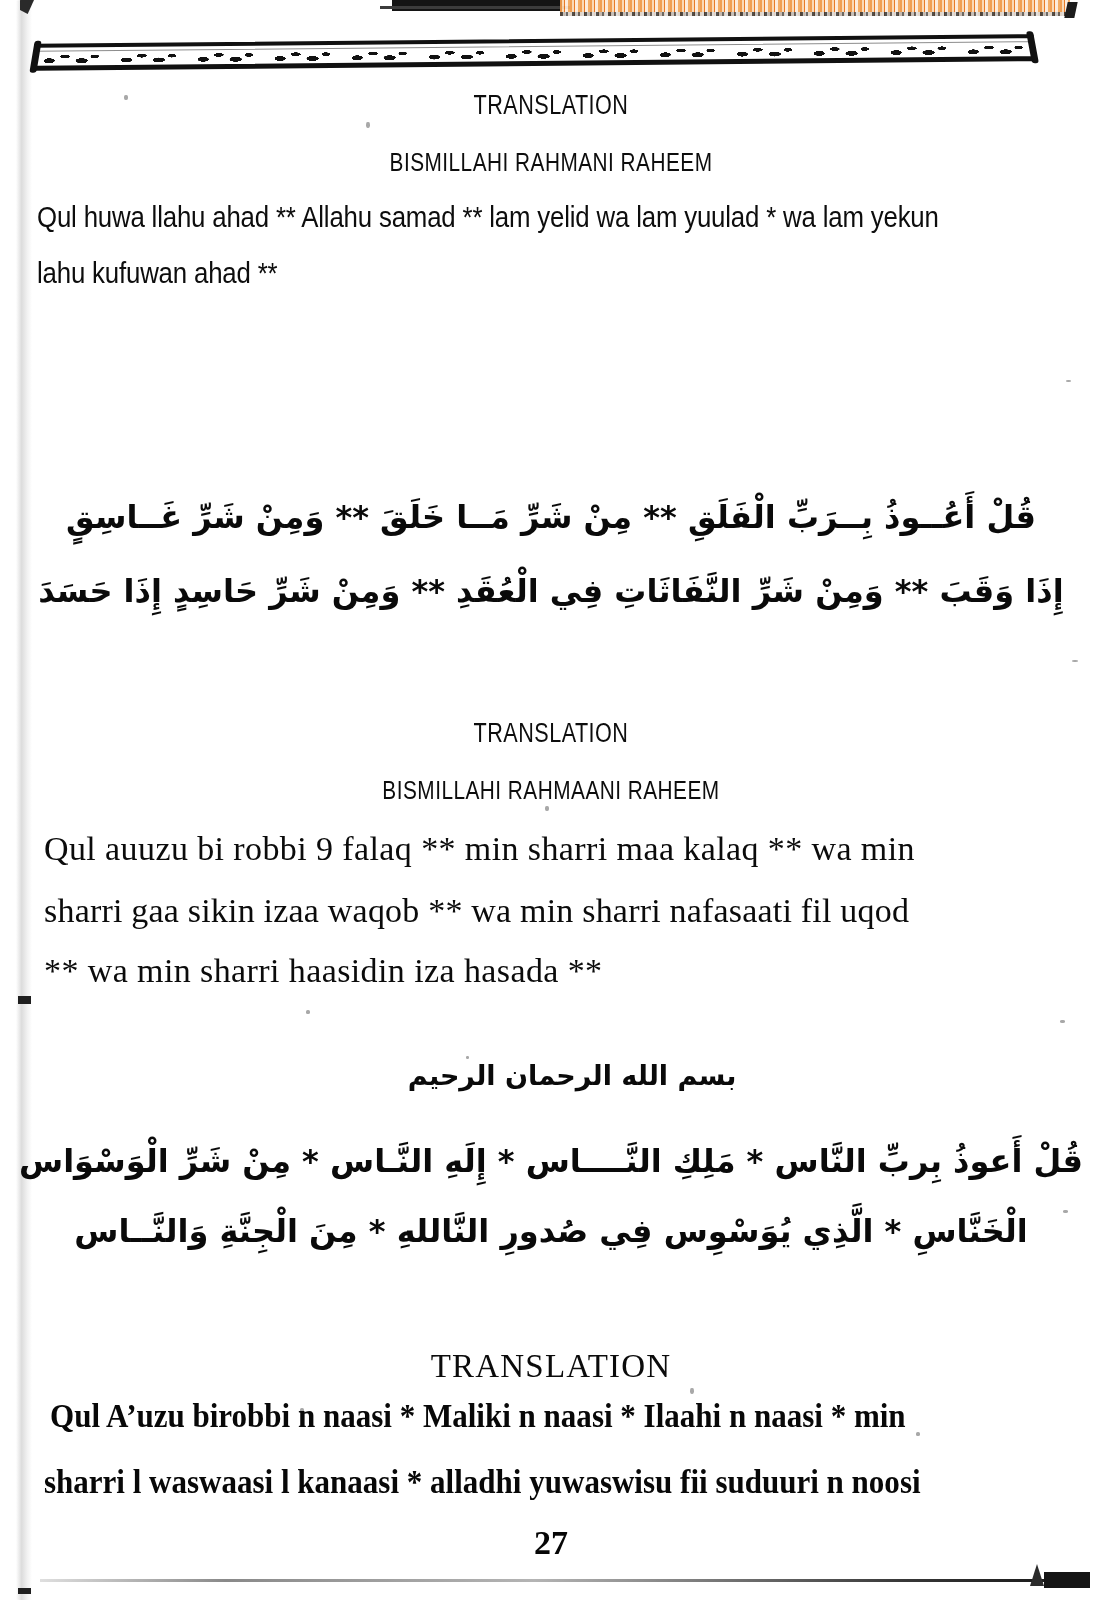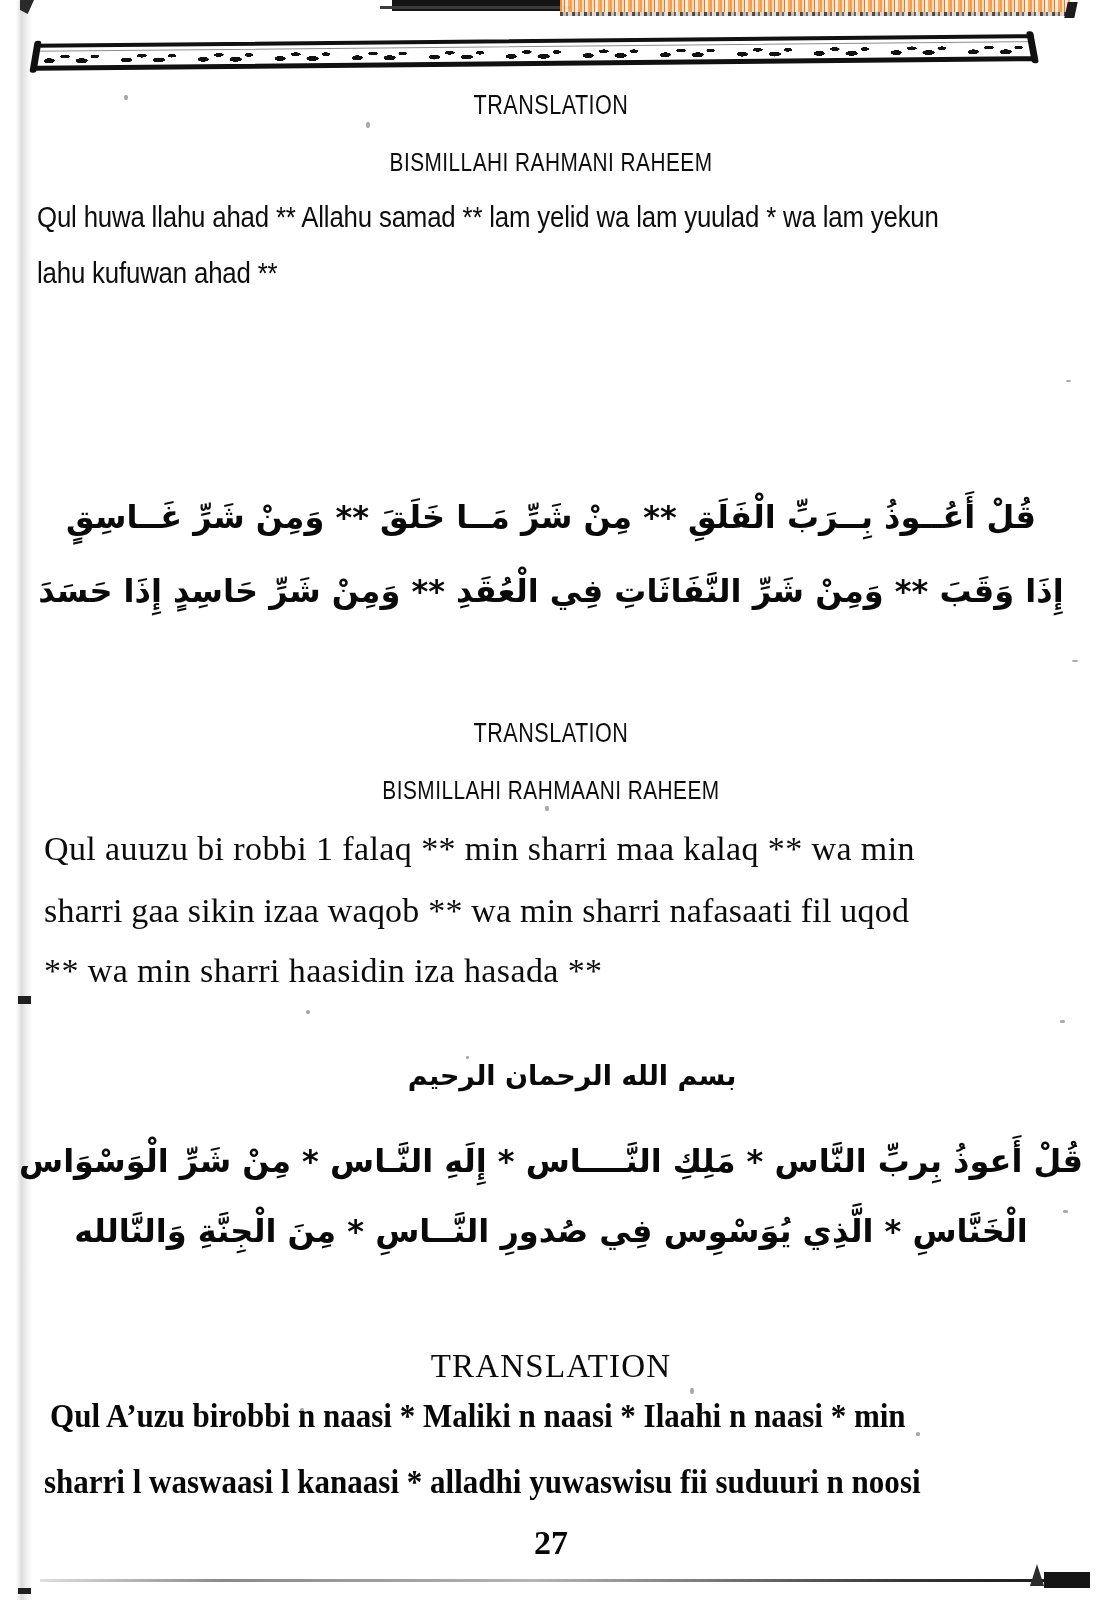--- a/index.html
+++ b/index.html
@@ -323,31 +323,31 @@
 
 
   <div class="arabic verse" style="top:498px;">قُلْ أَعُــوذُ بِــرَبِّ الْفَلَقِ ** مِنْ شَرِّ مَــا خَلَقَ ** وَمِنْ شَرِّ غَــاسِقٍ</div>
 
   <div class="arabic verse" style="top:572px;">إِذَا وَقَبَ ** وَمِنْ شَرِّ النَّفَاثَاتِ فِي الْعُقَدِ ** وَمِنْ شَرِّ حَاسِدٍ إِذَا حَسَدَ</div>
 
   <div class="heading-sans" style="top:718px; font-size:27px;">TRANSLATION</div>
 
   <div class="heading-sans" style="top:775px; font-size:26px;">BISMILLAHI RAHMAANI RAHEEM</div>
 
-  <div class="line-serif" style="left:44px; top:830px; letter-spacing:0.4px;">Qul  auuzu  bi  robbi  1 falaq ** min  sharri  maa  kalaq ** wa min</div>
+  <div class="line-serif" style="left:44px; top:830px; letter-spacing:0.4px;">Qul  auuzu  bi  robbi  9 falaq ** min  sharri  maa  kalaq ** wa min</div>
 
   <div class="line-serif" style="left:44px; top:892px; letter-spacing:0.2px;">sharri  gaa sikin  izaa  waqob **  wa min sharri nafasaati fil uqod</div>
 
   <div class="line-serif" style="left:44px; top:952px; letter-spacing:0.4px;">** wa  min  sharri  haasidin iza  hasada **</div>
 
   <div class="arabic basmala" style="top:1060px;margin-left:21px;">بسم الله الرحمان الرحيم</div>
 
   <div class="arabic verse" style="top:1142px;">قُلْ أَعوذُ بِربِّ النَّاس * مَلِكِ النَّــــاس * إِلَهِ النَّـاس * مِنْ شَرِّ الْوَسْوَاس</div>
 
-  <div class="arabic verse" style="top:1212px;">الْخَنَّاسِ * الَّذِي يُوَسْوِس فِي صُدورِ النَّــاسِ * مِنَ الْجِنَّةِ وَالنَّالله</div>
+  <div class="arabic verse" style="top:1212px;">الْخَنَّاسِ * الَّذِي يُوَسْوِس فِي صُدورِ النَّاللهِ * مِنَ الْجِنَّةِ وَالنَّــاس</div>
 
   <div class="heading-serif" style="top:1348px; font-size:33px;">TRANSLATION</div>
 
   <div class="line-serif-bold" style="left:50px; top:1398px;">Qul A’uzu birobbi n naasi * Maliki n naasi * Ilaahi n naasi * min</div>
 
   <div class="line-serif-bold" style="left:44px; top:1464px;">sharri l waswaasi l kanaasi * alladhi yuwaswisu fii suduuri n noosi</div>
 
   <div class="page-number" style="top:1524px;">27</div>
 
   <div class="scan-bottom-rule"></div>

